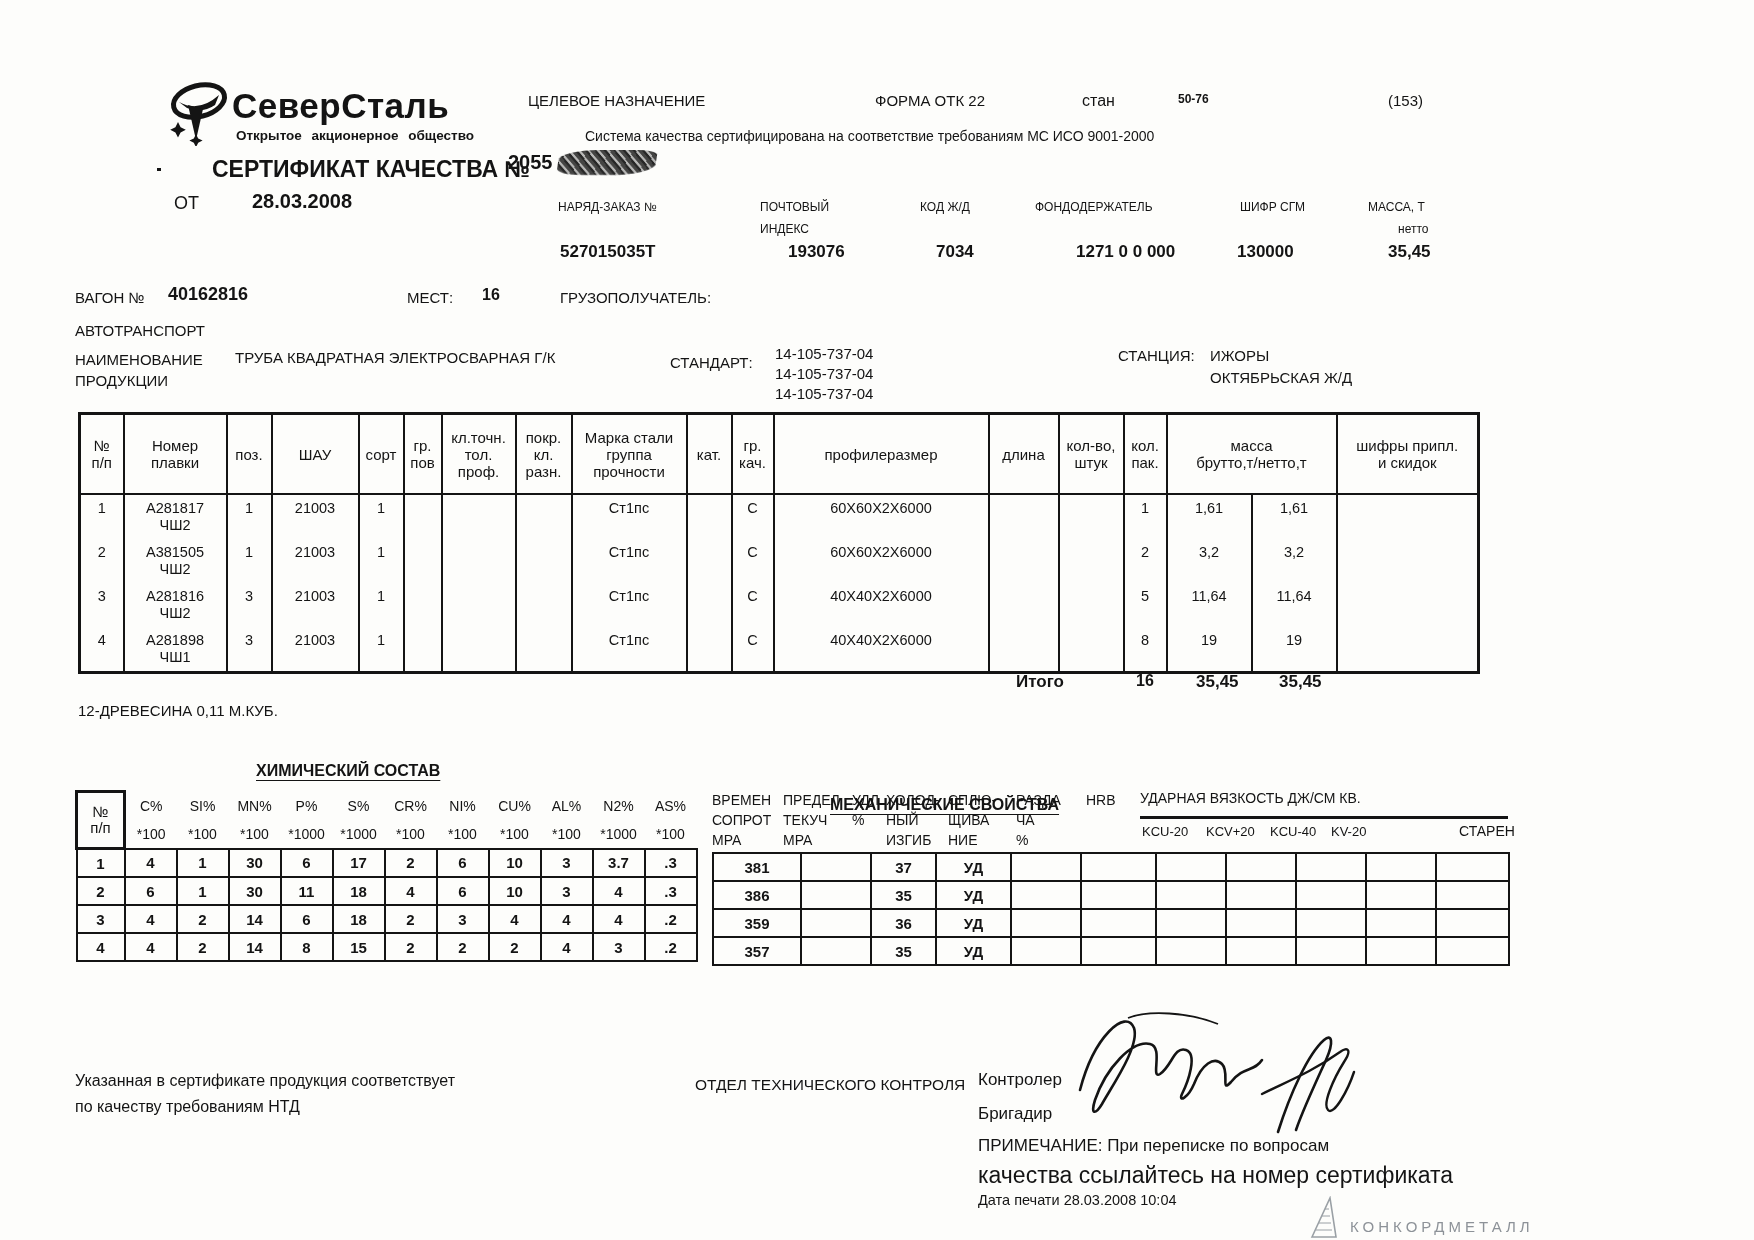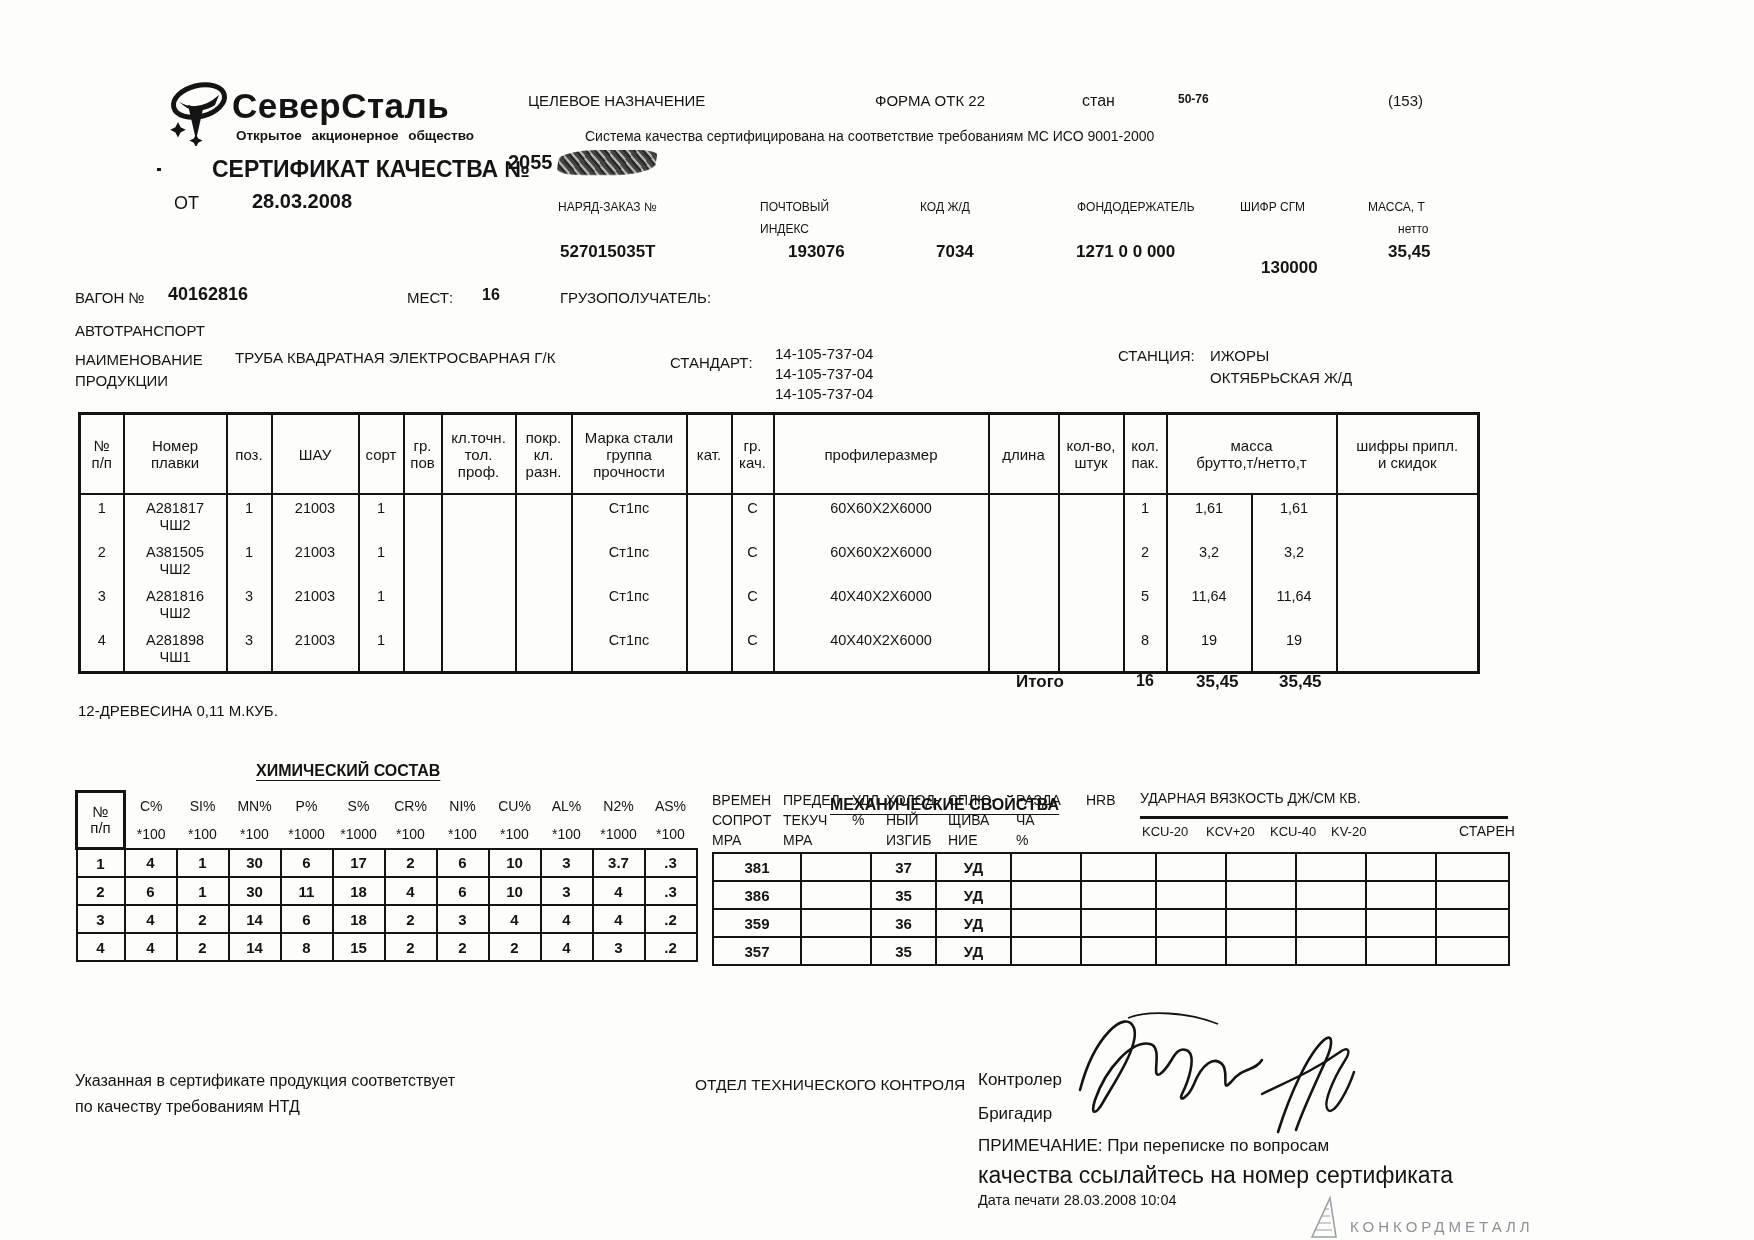--- a/index.html
+++ b/index.html
@@ -29,22 +29,22 @@
   #stamp .num{font-size:20px;font-weight:bold;}
   .smudge{display:inline-block;width:98px;height:25px;margin-left:5px;vertical-align:-6px;
     background:repeating-linear-gradient(47deg,rgba(20,20,20,.92) 0 2px,rgba(100,100,100,.45) 2px 4px,rgba(35,35,35,.85) 4px 7px);
     filter:blur(.7px);border-radius:40% 20% 45% 25%;transform:skewX(-8deg);}
 
   
   .flabel{font-size:12px;line-height:22px;}
   #f-order{left:558px;top:196px;}  #v-order{left:560px;top:242px;}
   #f-postal{left:760px;top:196px;} #v-postal{left:788px;top:242px;}
   #f-rail{left:920px;top:196px;}   #v-rail{left:936px;top:242px;}
-  #f-fund{left:1035px;top:196px;margin-left:42px;}  #v-fund{left:1076px;top:242px;}
-  #f-cipher{left:1240px;top:196px;}#v-cipher{left:1237px;top:258px;margin-left:24px;}
+  #f-fund{left:1035px;top:196px;}  #v-fund{left:1076px;top:242px;}
+  #f-cipher{left:1240px;top:196px;}#v-cipher{left:1237px;top:242px;}
   #f-mass{left:1368px;top:196px;}  #f-mass-sub{left:1398px;top:218px;}
   #v-mass{left:1388px;top:242px;}
 
   
   #wagon-l{left:75px;top:287px;}   #wagon-v{left:168px;top:284px;font-size:18px;font-weight:bold;}
   #places-l{left:407px;top:287px;} #places-v{left:482px;top:286px;font-weight:bold;font-size:16px;}
   #consignee-l{left:560px;top:287px;}
   #transport{left:75px;top:320px;}
   #product-l{left:75px;top:349px;}
   #product-v{left:235px;top:347px;}

